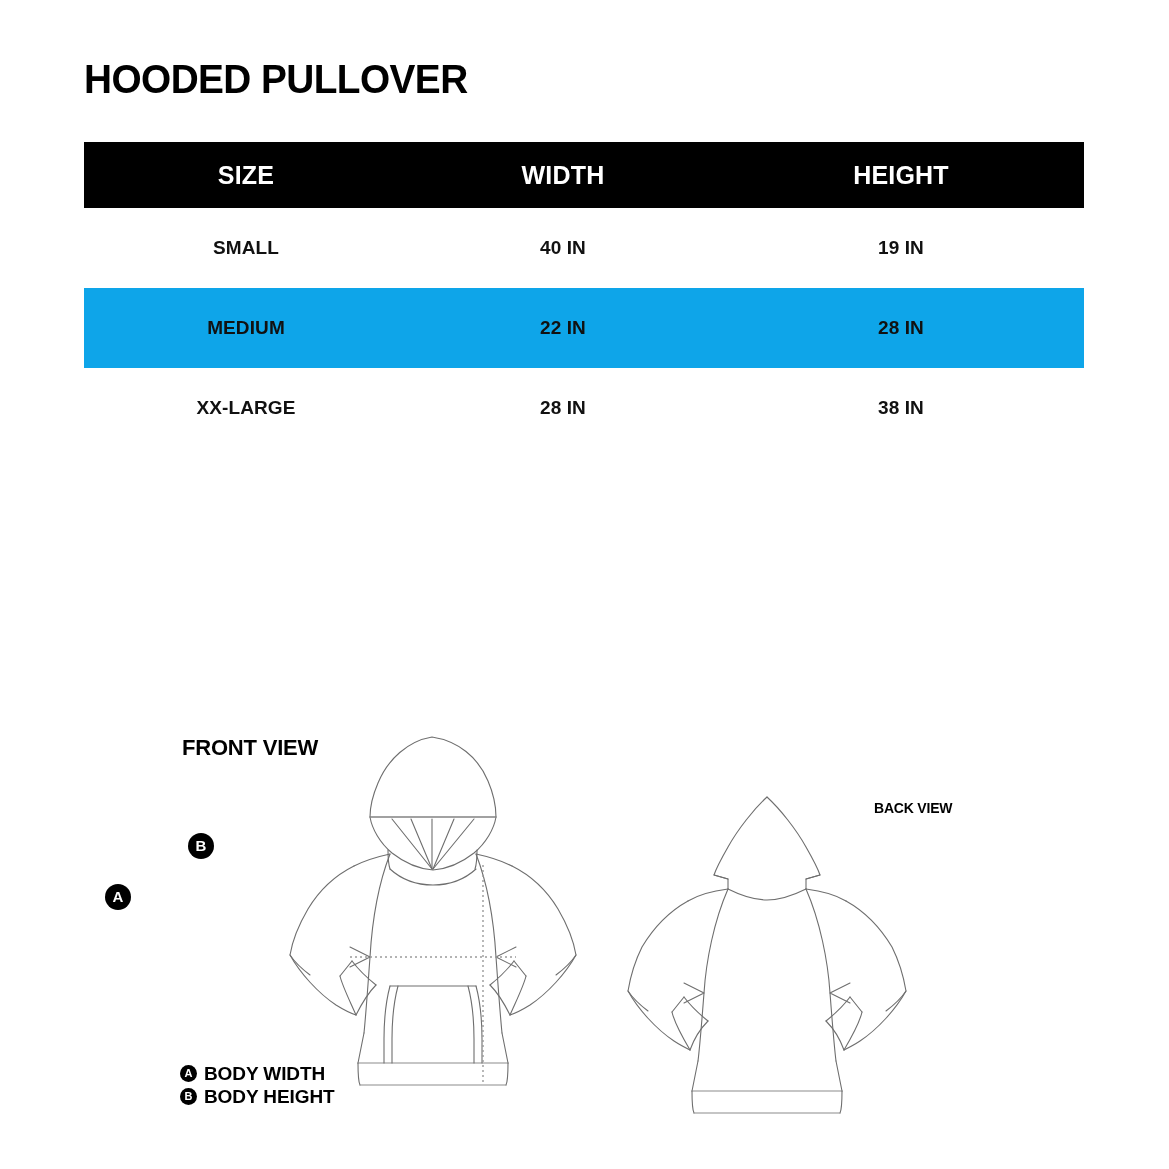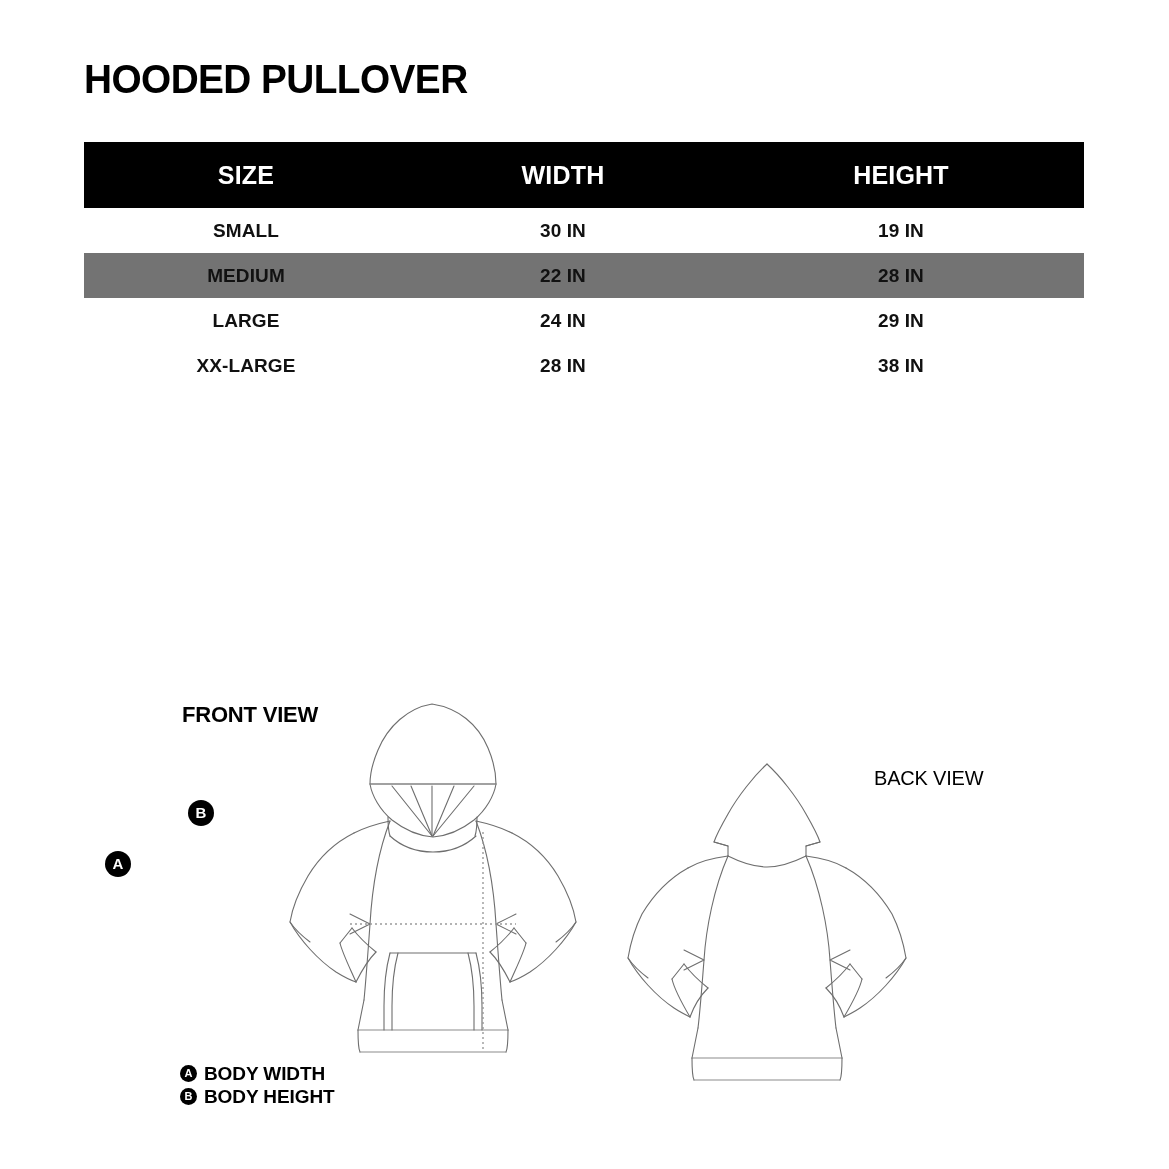--- a/index.html
+++ b/index.html
@@ -50,59 +50,59 @@
     margin-top: 40px;
   }
   #size-table thead th {
     color: #ffffff;
     font-size: 25px;
     font-weight: bold;
     letter-spacing: 0.2px;
     vertical-align: middle;
   }
   #size-table tbody tr {
-    height: 45px;
+    height: 80px;
   }
   #size-table tbody tr.row-odd { background: #ffffff; }
-  #size-table tbody tr.row-even { background: #737373; }
+  #size-table tbody tr.row-even { background: #0ea5e9; }
   #size-table tbody td {
     font-size: 19px;
     font-weight: bold;
     letter-spacing: 0.1px;
     vertical-align: middle;
     color: #111111;
   }
   
   col.c-size   { width: 32.4%; }
   col.c-width  { width: 31.0%; }
   col.c-height { width: 36.6%; }
 
   
   #illustrations {
     position: absolute;
     left: 0;
-    top: 640px;
+    top: 673px;
     width: 946px;
     height: 440px;
   }
   #front-view-label {
     position: absolute;
     left: 182px;
     top: 62px;
     font-size: 22px;
     font-weight: bold;
     letter-spacing: -0.2px;
     white-space: nowrap;
   }
   #back-view-label {
     position: absolute;
     left: 874px;
     top: 127px;
-    font-size: 20px;
-    font-weight: normal;
+    font-size: 14px;
+    font-weight: bold;
     letter-spacing: -0.2px;
     white-space: nowrap;
   }
   .garment-svg {
     position: absolute;
     display: block;
   }
   #front-garment { left: 280px; top: 60px; }
   #back-garment  { left: 608px; top: 120px; }
 
@@ -168,32 +168,27 @@
   <thead>
     <tr>
       <th>SIZE</th>
       <th>WIDTH</th>
       <th>HEIGHT</th>
     </tr>
   </thead>
   <tbody>
     <tr class="row-odd">
       <td>SMALL</td>
-      <td>30 IN</td>
+      <td>40 IN</td>
       <td>19 IN</td>
     </tr>
     <tr class="row-even">
       <td>MEDIUM</td>
       <td>22 IN</td>
       <td>28 IN</td>
-    </tr>
-    <tr class="row-odd">
-      <td>LARGE</td>
-      <td>24 IN</td>
-      <td>29 IN</td>
     </tr>
     <tr class="row-odd">
       <td>XX-LARGE</td>
       <td>28 IN</td>
       <td>38 IN</td>
     </tr>
   </tbody>
 </table>
 
 <div id="illustrations">

